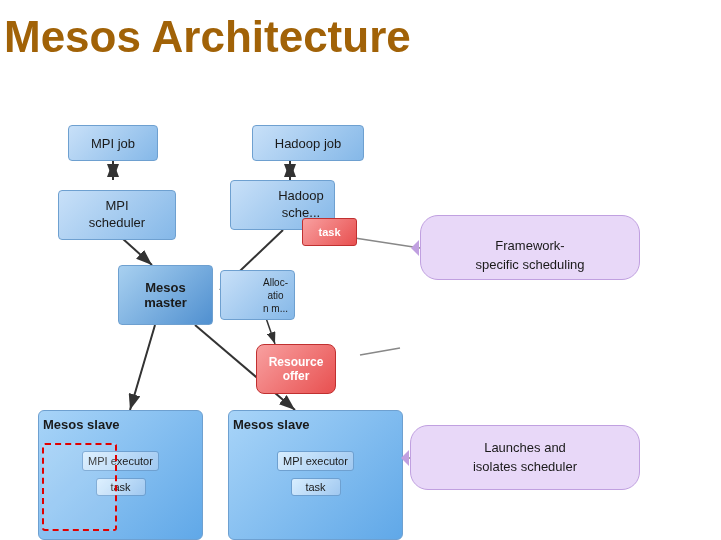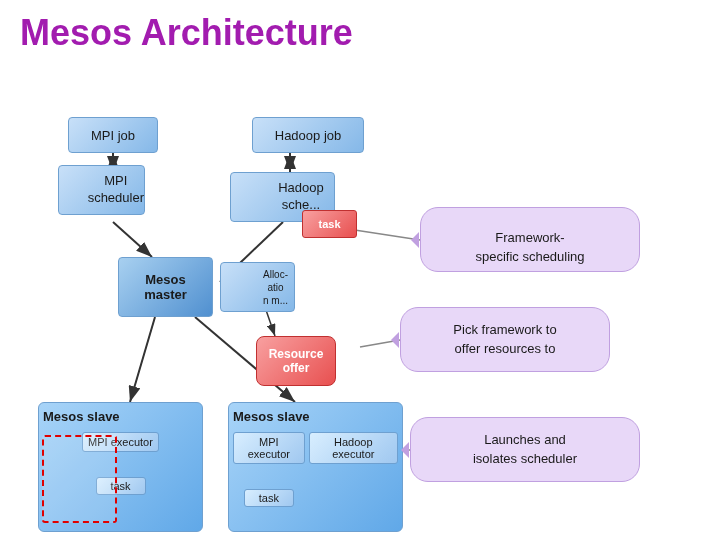--- a/index.html
+++ b/index.html
@@ -6,24 +6,24 @@
     body {
       width: 721px;
       height: 540px;
       background: #fff;
       font-family: Arial, sans-serif;
       overflow: hidden;
       position: relative;
     }
 
     .page-title {
-      font-size: 36px;
-      font-weight: bold;
-      color: #a21caf;
-      padding: 12px 20px 8px 20px;
+      font-size: 44px;
+      font-weight: bold;
+      color: #a16207;
+      padding: 12px 20px 8px 4px;
     }
 
     .diagram-area {
       position: relative;
       width: 721px;
       height: 480px;
       top: 0;
     }
 
     
@@ -43,24 +43,23 @@
 
     .box-mpi-job {
       left: 68px; top: 55px;
       width: 90px; height: 36px;
     }
     .box-hadoop-job {
       left: 252px; top: 55px;
       width: 112px; height: 36px;
     }
     .box-mpi-scheduler {
-      left: 58px; top: 103px;
-      width: 87px; height: 50px;
+      left: 58px; top: 120px;
+      width: 118px; height: 50px;
       line-height: 1.3;
-      justify-content: flex-end;
     }
     .box-hadoop-scheduler {
       left: 230px; top: 110px;
       width: 105px; height: 50px;
       line-height: 1.3;
     }
     .box-mesos-master {
       left: 118px; top: 195px;
       width: 95px; height: 60px;
       font-size: 13px;
@@ -245,21 +244,22 @@
       display: flex;
       flex-direction: row;
       gap: 4px;
       margin-top: 2px;
       justify-content: center;
     }
     .slave-executor-col {
       display: flex;
       flex-direction: column;
       align-items: flex-end;
-      gap: 21px;
+      gap: 3px;
+      margin-top: 11px;
     }
   </style>
 </head>
 <body>
 
 <div class="page-title">Mesos Architecture</div>
 
 <div class="diagram-area">
 
   <svg class="arrows-svg">
@@ -348,36 +348,28 @@
 
   <div class="box box-slave-right">
     <div class="slave-inner">
       <div class="slave-title">Mesos slave</div>
       <div class="slave-executors-row">
         <div class="slave-executor-col">
           <div class="executor-box">MPI
 executor</div>
           <div class="task-box">task</div>
         </div>
-        <div class="slave-executor-col">
-          <div class="executor-box">Hadoop
-executor</div>
-        </div>
       </div>
     </div>
   </div>
 
   <div class="callout callout-scheduling">
     <span style="white-space:pre-line; text-align:center;margin-top:16px;">Framework-
 specific scheduling</span>
   </div>
 
-  <div class="callout callout-resources">
-    <span style="white-space:pre-line; text-align:center;">Pick framework to
-offer resources to</span>
-  </div>
 
   <div class="callout callout-executors">
     <span style="white-space:pre-line; text-align:center;">Launches and
 isolates scheduler</span>
   </div>
 
 </div>
 
 </body></html>

